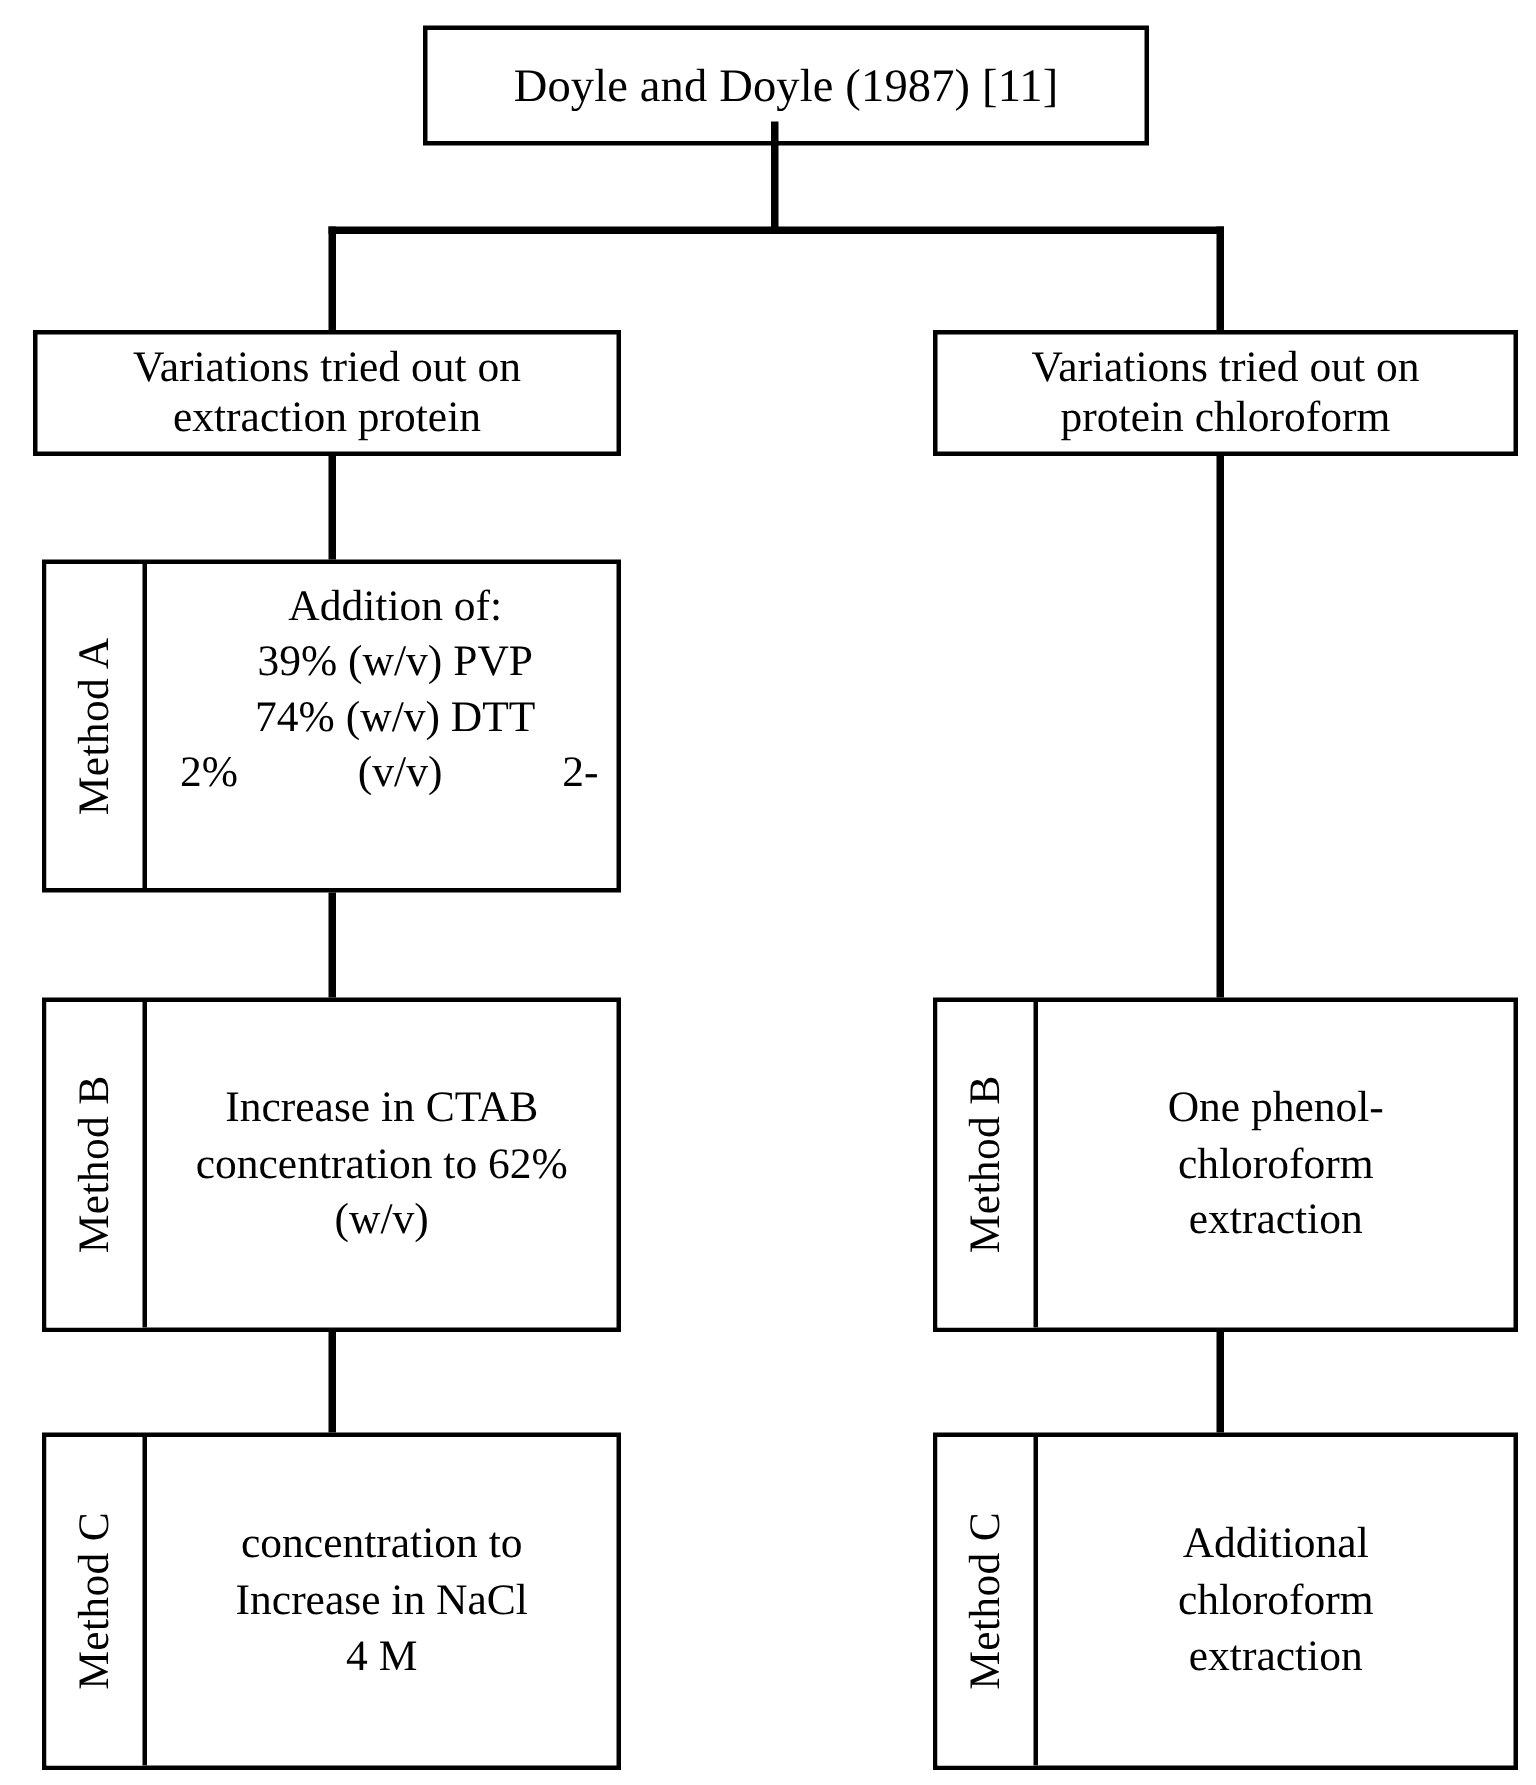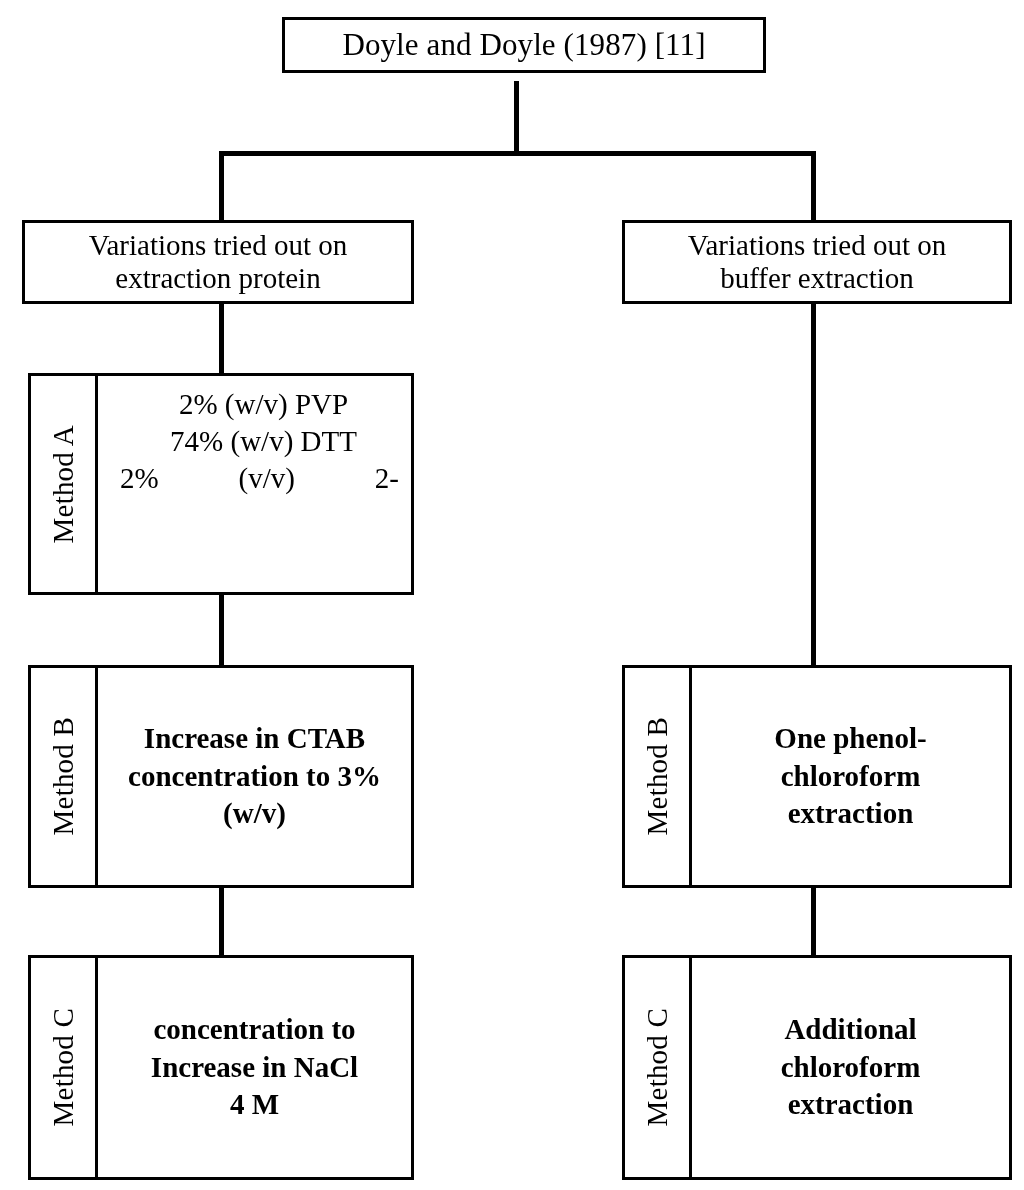--- a/index.html
+++ b/index.html
@@ -92,92 +92,92 @@
   }
   .body-line.justified {
     display: flex;
     justify-content: space-between;
     white-space: normal;
     padding-right: 8px;
   }
   .body-center-line {
     font-size: 29px;
     line-height: 1.30;
-    font-weight: bold;
   }
 
   
   .vline {
     position: absolute;
     width: 5px;
     background: #000000;
   }
   .hline {
     position: absolute;
     height: 5px;
     background: #000000;
   }
 </style>
 </head>
 <body>
 
 <div id="canvas">
 
-  <div class="box root-box" style="left:282px; top:17px; width:484px; height:56px;">
+  <div class="box root-box" style="left:282px; top:17px; width:484px; height:80px;">
     <span id="root-label">Doyle and Doyle (1987) [11]</span>
   </div>
 
   <div class="vline" style="left:514px; top:81px; height:75px;"></div>
   <div class="hline" style="left:219px; top:151px; width:597px;"></div>
   <div class="vline" style="left:219px; top:151px; height:71px;"></div>
   <div class="vline" style="left:811px; top:151px; height:71px;"></div>
 
   <div class="box branch-box" style="left:22px; top:220px; width:392px; height:84px;">
     <div>
       <div>Variations tried out on</div>
       <div>extraction protein</div>
     </div>
   </div>
 
   <div class="box branch-box" style="left:622px; top:220px; width:390px; height:84px;">
     <div>
       <div>Variations tried out on</div>
-      <div>buffer extraction</div>
+      <div>protein chloroform</div>
     </div>
   </div>
 
   <div class="vline" style="left:219px; top:303px; height:72px;"></div>
   <div class="vline" style="left:219px; top:593px; height:74px;"></div>
   <div class="vline" style="left:219px; top:886px; height:71px;"></div>
 
   <div class="vline" style="left:811px; top:303px; height:364px;"></div>
   <div class="vline" style="left:811px; top:886px; height:71px;"></div>
 
   <div class="box method-box" style="left:28px; top:373px; width:386px; height:222px;">
     <div class="method-label-cell">
       <span class="method-label-text">Method A</span>
     </div>
     <div class="method-body left-align">
-      <div class="body-line">2% (w/v) PVP</div>
+      <div class="body-line">Addition of:</div>
+      <div class="body-line">39% (w/v) PVP</div>
       <div class="body-line">74% (w/v) DTT</div>
       <div class="body-line justified">
         <span>2%</span>
         <span>(v/v)</span>
         <span>2-</span>
       </div>
     </div>
   </div>
 
   <div class="box method-box" style="left:28px; top:665px; width:386px; height:223px;">
     <div class="method-label-cell">
       <span class="method-label-text">Method B</span>
     </div>
     <div class="method-body">
       <div class="body-center-line">Increase in CTAB</div>
-      <div class="body-center-line">concentration to 3%</div>
+      <div class="body-center-line">concentration to 62%</div>
       <div class="body-center-line">(w/v)</div>
     </div>
   </div>
 
   <div class="box method-box" style="left:28px; top:955px; width:386px; height:225px;">
     <div class="method-label-cell">
       <span class="method-label-text">Method C</span>
     </div>
     <div class="method-body">
       <div class="body-center-line">concentration to</div>

